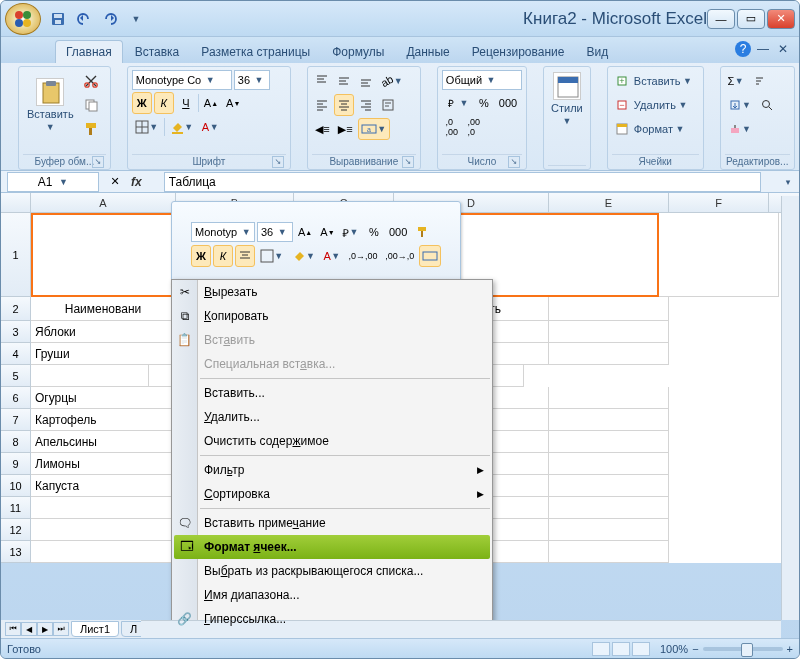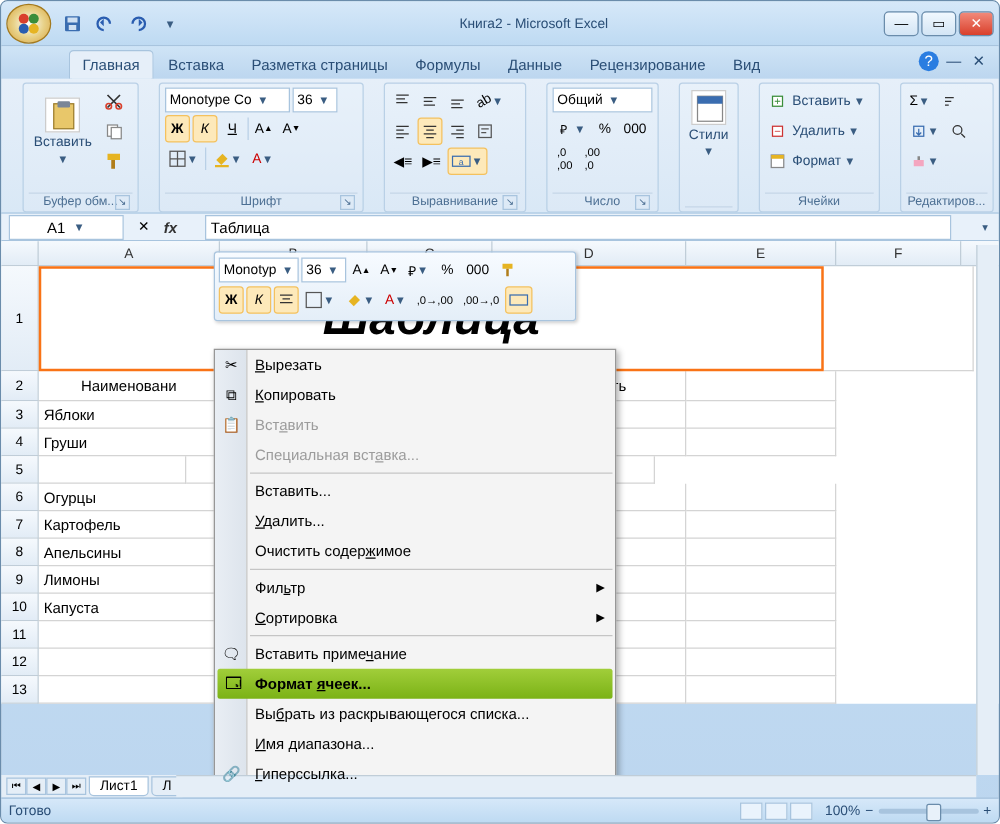--- a/index.html
+++ b/index.html
@@ -3,21 +3,21 @@
 <meta charset="utf-8">
 <style>
   * { box-sizing: border-box; margin: 0; padding: 0; font-family: "Segoe UI", Tahoma, sans-serif; }
   body { background: #fff; width: 800px; height: 659px; overflow: hidden; position: relative; }
   .window { width: 800px; height: 659px; background: linear-gradient(#cde4f7,#bcd6ef); border: 1px solid #6a8cab; border-radius: 6px; overflow: hidden; position: relative; }
   
   .titlebar { height: 36px; background: linear-gradient(#d6e8f9,#bedaf2); display: flex; align-items: center; padding: 0 4px; border-bottom: 1px solid #a8c4de; }
   .office-btn { width: 36px; height: 32px; border-radius: 50%; background: radial-gradient(#fff,#e8d28a,#d8a23a); border: 1px solid #a37a1f; display: flex; align-items: center; justify-content: center; font-size: 11px; font-weight: bold; color: #7a5c10; }
   .qat { display: flex; gap: 4px; margin-left: 6px; }
   .qat-btn { width: 22px; height: 22px; display: flex; align-items: center; justify-content: center; border-radius: 3px; }
-  .title-text { flex: 1; text-align: center; font-size: 11px; color: #2a4e76; }
+  .title-text { flex: 1; text-align: right; font-size: 17px; color: #2a4e76; }
   .win-ctrl { display: flex; gap: 2px; }
   .win-btn { width: 28px; height: 20px; border: 1px solid #6a8cab; border-radius: 4px; background: linear-gradient(#f1f8fe,#d3e5f5); display: flex; align-items: center; justify-content: center; font-size: 11px; }
   .win-btn.close { background: linear-gradient(#f28a7a,#d9402c); color: #fff; }
   
   .tabs { height: 26px; background: linear-gradient(#cfe4f6,#bcd6ef); display: flex; align-items: flex-end; padding-left: 54px; font-size: 12px; gap: 2px; }
   .tab { padding: 4px 10px; color: #2a4e76; border-radius: 4px 4px 0 0; }
   .tab.active { background: #e6eff9; border: 1px solid #a8c4de; border-bottom: none; }
   .help-close { position: absolute; right: 8px; top: 40px; display: flex; gap: 4px; }
   .help-close span { width: 16px; height: 16px; display: flex; align-items: center; justify-content: center; color: #2a4e76; font-size: 12px; border-radius: 50%; }
   
@@ -67,21 +67,21 @@
   .sheet-tab { padding: 1px 8px; background: #fff; border: 1px solid #a8c4de; border-radius: 0 0 4px 4px; }
   
   .statusbar { position: absolute; left: 0; right: 0; bottom: 0; height: 20px; background: linear-gradient(#d6e8f9,#bedaf2); border-top: 1px solid #a8c4de; display: flex; align-items: center; font-size: 11px; color: #2a4e76; padding: 0 6px; }
   .statusbar .spacer { flex: 1; }
   .view-btns { display: flex; gap: 2px; }
   .view-btns span { width: 18px; height: 14px; border: 1px solid #a8c4de; background: #eaf3fc; }
   .zoom { display: flex; align-items: center; gap: 4px; margin-left: 10px; }
   .zoom-slider { width: 80px; height: 4px; background: #a8c4de; border-radius: 2px; position: relative; }
   .zoom-slider::after { content: ""; position: absolute; left: 38px; top: -4px; width: 10px; height: 12px; background: #e8f1fa; border: 1px solid #6a8cab; border-radius: 2px; }
   
-  .mini-toolbar { position: absolute; left: 170px; top: 200px; width: 290px; background: linear-gradient(#f7fbff,#e4eef8); border: 1px solid #a8c4de; border-radius: 3px; padding: 3px; box-shadow: 1px 1px 3px rgba(0,0,0,0.2); }
+  .mini-toolbar { position: absolute; left: 170px; top: 200px; width: 290px; background: linear-gradient(#f7fbff,#e4eef8); border: 1px solid #a8c4de; border-radius: 3px; padding: 19px; box-shadow: 1px 1px 3px rgba(0,0,0,0.2); }
   .mini-toolbar .ribbon-row { margin-bottom: 2px; }
   
   .context-menu { position: absolute; left: 170px; top: 278px; width: 322px; background: #f4f4f4; border: 1px solid #979797; box-shadow: 2px 2px 5px rgba(0,0,0,0.3); font-size: 12px; }
   .cm-iconcol { position: absolute; left: 0; top: 0; bottom: 0; width: 26px; background: linear-gradient(90deg,#e9eef4,#dde4ec); border-right: 1px solid #c5c5c5; }
   .cm-item { position: relative; height: 24px; display: flex; align-items: center; padding-left: 32px; z-index: 1; }
   .cm-item.disabled { color: #9c9c9c; }
   .cm-sep { height: 1px; background: #c5c5c5; margin: 2px 2px 2px 28px; }
   .cm-item.highlight { background: linear-gradient(#a1ce3a,#7bb216); color: #000; font-weight: bold; margin: 0 2px; border-radius: 2px; padding-left: 30px; }
   .cm-arrow { position: absolute; right: 8px; font-size: 9px; }
   .cm-icon { position: absolute; left: 4px; width: 18px; height: 18px; display: flex; align-items: center; justify-content: center; z-index: 2; }

